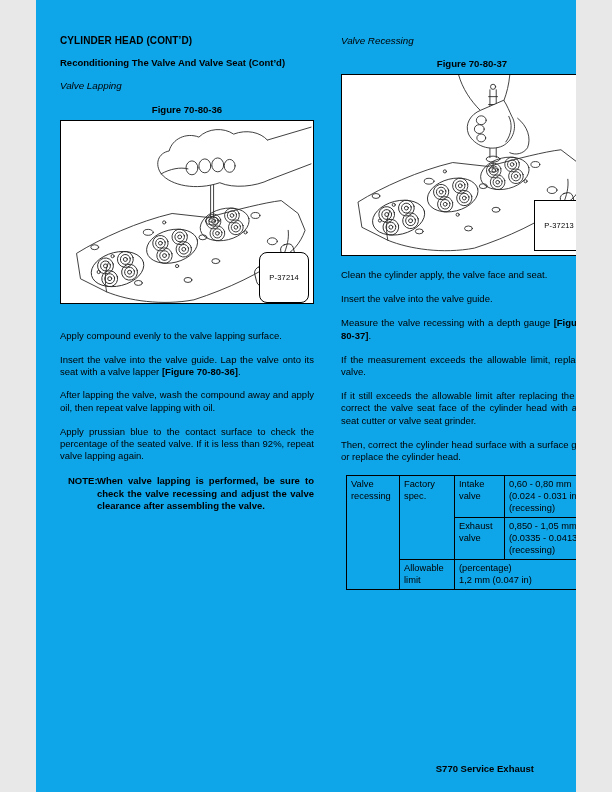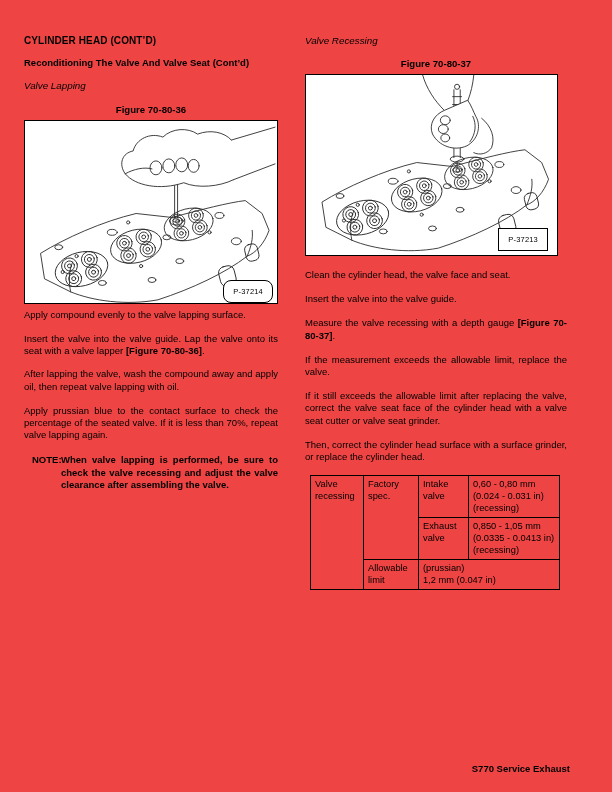--- a/index.html
+++ b/index.html
@@ -1,35 +1,35 @@
 <!DOCTYPE html>
 <html><head>
 <meta charset="utf-8">
 <style>
   html,body{margin:0;padding:0;background:#e8e8e8;}
   .page{
-    position:relative; width:612px; height:792px; background:#ef4444;
+    position:relative; width:540px; height:792px; background:#0ea5e9;
     font-family:"Liberation Sans", sans-serif; color:#000;
     margin:0 auto; overflow:hidden;
   }
   .col{position:absolute; top:35px;}
   .col-left{left:24px; width:254px;}
   .col-right{left:305px; width:262px;}
   .h-main{font-size:10px; font-weight:bold; line-height:12.2px; white-space:nowrap; letter-spacing:.1px;}
   .h-sub{font-size:9.5px; font-weight:bold; line-height:12.2px; white-space:nowrap; margin-top:10px;}
   .h-italic{font-size:9.8px; font-style:italic; line-height:12.2px; margin-top:11px;}
   .fig-caption{font-size:9.6px; font-weight:bold; line-height:12.2px; margin-top:11px;text-align:center;}
   .fig-box{
     position:relative; border:1px solid #000; background:#fff;
   }
   .fig-box-left{margin-top:4px; width:252px; height:182px;}
   .fig-box-right{margin-top:3.5px; width:251px; height:180px;}
   .photo-label{
     position:absolute; border:1px solid #000; background:#fff;
-    font-size:7.5px; line-height:9px; padding:6px 9px; letter-spacing:.2px;
+    font-size:7.5px; line-height:9px; padding:20px 9px; letter-spacing:.2px;
   }
   .photo-label-left{right:4px; bottom:-0.5px;border-radius:8px;}
   .photo-label-right{right:9px; bottom:4px;}
   p.body{font-size:9.5px; line-height:12.2px; margin:0; text-align:justify;}
   .b{font-weight:bold;}
   .note{
     position:relative; font-size:9.5px; line-height:12.2px; font-weight:bold;
     padding-left:37px; margin-top:13px; text-align:justify;
   }
   .note .note-label{position:absolute; left:8px; top:0;}
@@ -120,24 +120,24 @@
           <ellipse cx="132" cy="47" rx="6" ry="7"></ellipse>
           <ellipse cx="145" cy="45" rx="6" ry="7"></ellipse>
           <ellipse cx="158" cy="44" rx="6" ry="7"></ellipse>
           <ellipse cx="170" cy="45" rx="5.5" ry="6.5"></ellipse>
           <path fill="none" d="M101,53 C110,48 120,46 128,48"></path>
         </g>
       </svg>
       <div class="photo-label photo-label-left">P-37214</div>
     </div>
 
-    <p class="body" style="margin-top:5px"><span>Apply compound evenly to the valve lapping surface.</span></p>
+    <p class="body" style="margin-top:26px"><span>Apply compound evenly to the valve lapping surface.</span></p>
     <p class="body" style="margin-top:11.5px"><span>Insert the valve into the valve guide. Lap the valve onto its seat with a valve lapper </span><span class="b">[Figure 70-80-36]</span><span>.</span></p>
     <p class="body" style="margin-top:11.5px"><span>After lapping the valve, wash the compound away and apply oil, then repeat valve lapping with oil.</span></p>
-    <p class="body" style="margin-top:12px"><span>Apply prussian blue to the contact surface to check the percentage of the seated valve. If it is less than 70%, repeat valve lapping again.</span></p>
+    <p class="body" style="margin-top:12px"><span>Apply prussian blue to the contact surface to check the percentage of the seated valve. If it is less than 92%, repeat valve lapping again.</span></p>
 
     <div class="note">
       <span class="note-label">NOTE:</span>
       <span>When valve lapping is performed, be sure to check the valve recessing and adjust the valve clearance after assembling the valve.</span>
     </div>
   </div>
 
   <div class="col col-right">
     <div class="h-italic" style="margin-top:0">Valve Recessing</div>
     <div class="fig-caption">Figure 70-80-37</div>
@@ -163,21 +163,21 @@
           <path fill="none" d="M178,44 C188,52 192,64 188,74 C184,80 176,82 170,79"></path>
           <ellipse cx="141" cy="46" rx="5" ry="4.5"></ellipse>
           <ellipse cx="139" cy="55" rx="5" ry="4.5"></ellipse>
           <ellipse cx="141" cy="64" rx="4.5" ry="4"></ellipse>
           <path fill="none" d="M166,68 C172,60 173,50 169,42"></path>
         </g>
       </svg>
       <div class="photo-label photo-label-right">P-37213</div>
     </div>
 
-    <p class="body" style="margin-top:13px"><span>Clean the cylinder head, the valve face and seat.</span></p>
+    <p class="body" style="margin-top:13px"><span>Clean the cylinder apply, the valve face and seat.</span></p>
     <p class="body" style="margin-top:12px"><span>Insert the valve into the valve guide.</span></p>
     <p class="body" style="margin-top:12px"><span>Measure the valve recessing with a depth gauge </span><span class="b">[Figure 70-80-37]</span><span>.</span></p>
     <p class="body" style="margin-top:12px"><span>If the measurement exceeds the allowable limit, replace the valve.</span></p>
     <p class="body" style="margin-top:12px"><span>If it still exceeds the allowable limit after replacing the valve, correct the valve seat face of the cylinder head with a valve seat cutter or valve seat grinder.</span></p>
     <p class="body" style="margin-top:12px"><span>Then, correct the cylinder head surface with a surface grinder, or replace the cylinder head.</span></p>
 
     <table class="spec">
       <colgroup>
         <col style="width:53px">
           <col style="width:55px">
@@ -191,21 +191,21 @@
         <td>Intake valve</td>
         <td>0,60 - 0,80 mm (0.024 - 0.031 in) (recessing)</td>
       </tr>
       <tr>
         <td>Exhaust valve</td>
         <td>0,850 - 1,05 mm (0.0335 - 0.0413 in) (recessing)</td>
       </tr>
       <tr>
         <td>Allowable limit</td>
         <td colspan="2">
-          <div>(prussian)</div>
+          <div>(percentage)</div>
           <div>1,2 mm (0.047 in)</div>
         </td>
       </tr>
     </tbody>
       </table>
   </div>
 
   <div class="footer-pagenum">70-80-12</div>
   <div class="footer-manual">S770 Service Exhaust</div>
 

